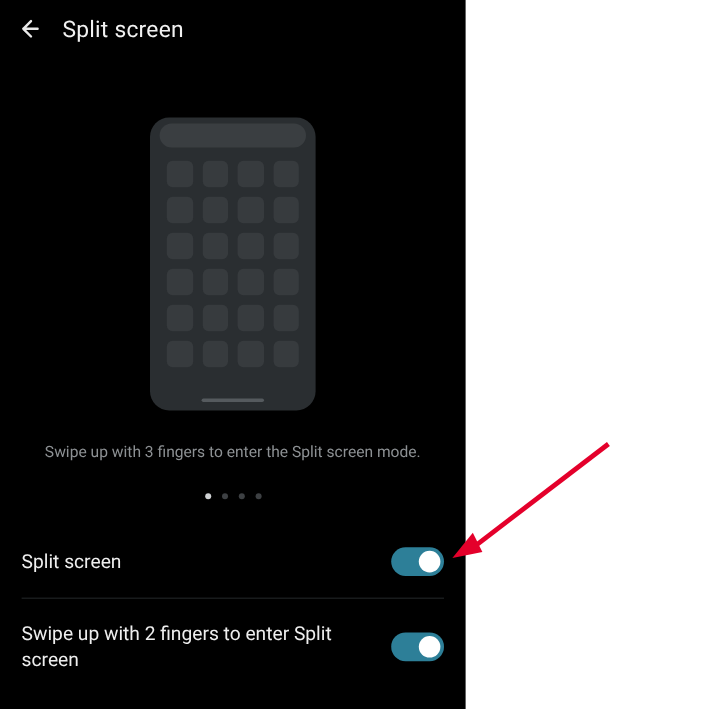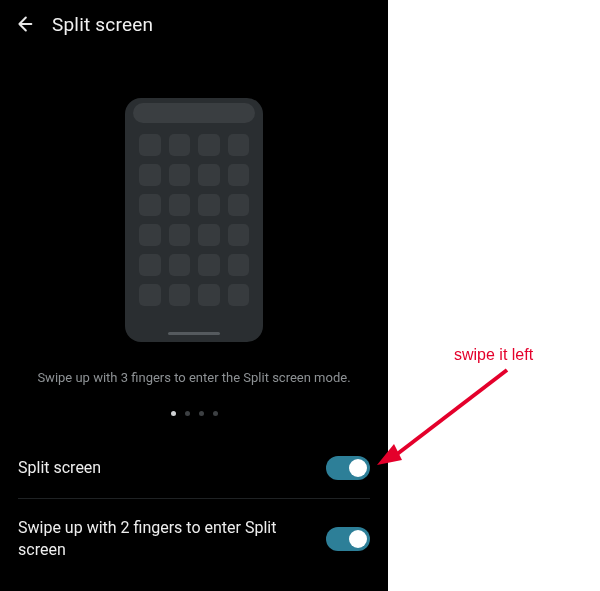--- a/index.html
+++ b/index.html
@@ -98,21 +98,20 @@
       <div class="row">
         <div class="row-label">Swipe up with 2 fingers to enter Split screen</div>
         <div class="toggle">
             <div class="knob"></div>
           </div>
       </div>
     </div>
 
   </div>
 
-  <div class="annotation-text">swipe it left</div>
 
   <svg class="arrow-svg" viewBox="0 0 170 110">
     <defs></defs>
     <line x1="135" y1="10" x2="20" y2="98" stroke="#e4002b" stroke-width="4"></line>
     <polygon points="5,105 30,100 22,84" fill="#e4002b"></polygon>
   </svg>
 
 </div>
 
 </body></html>

